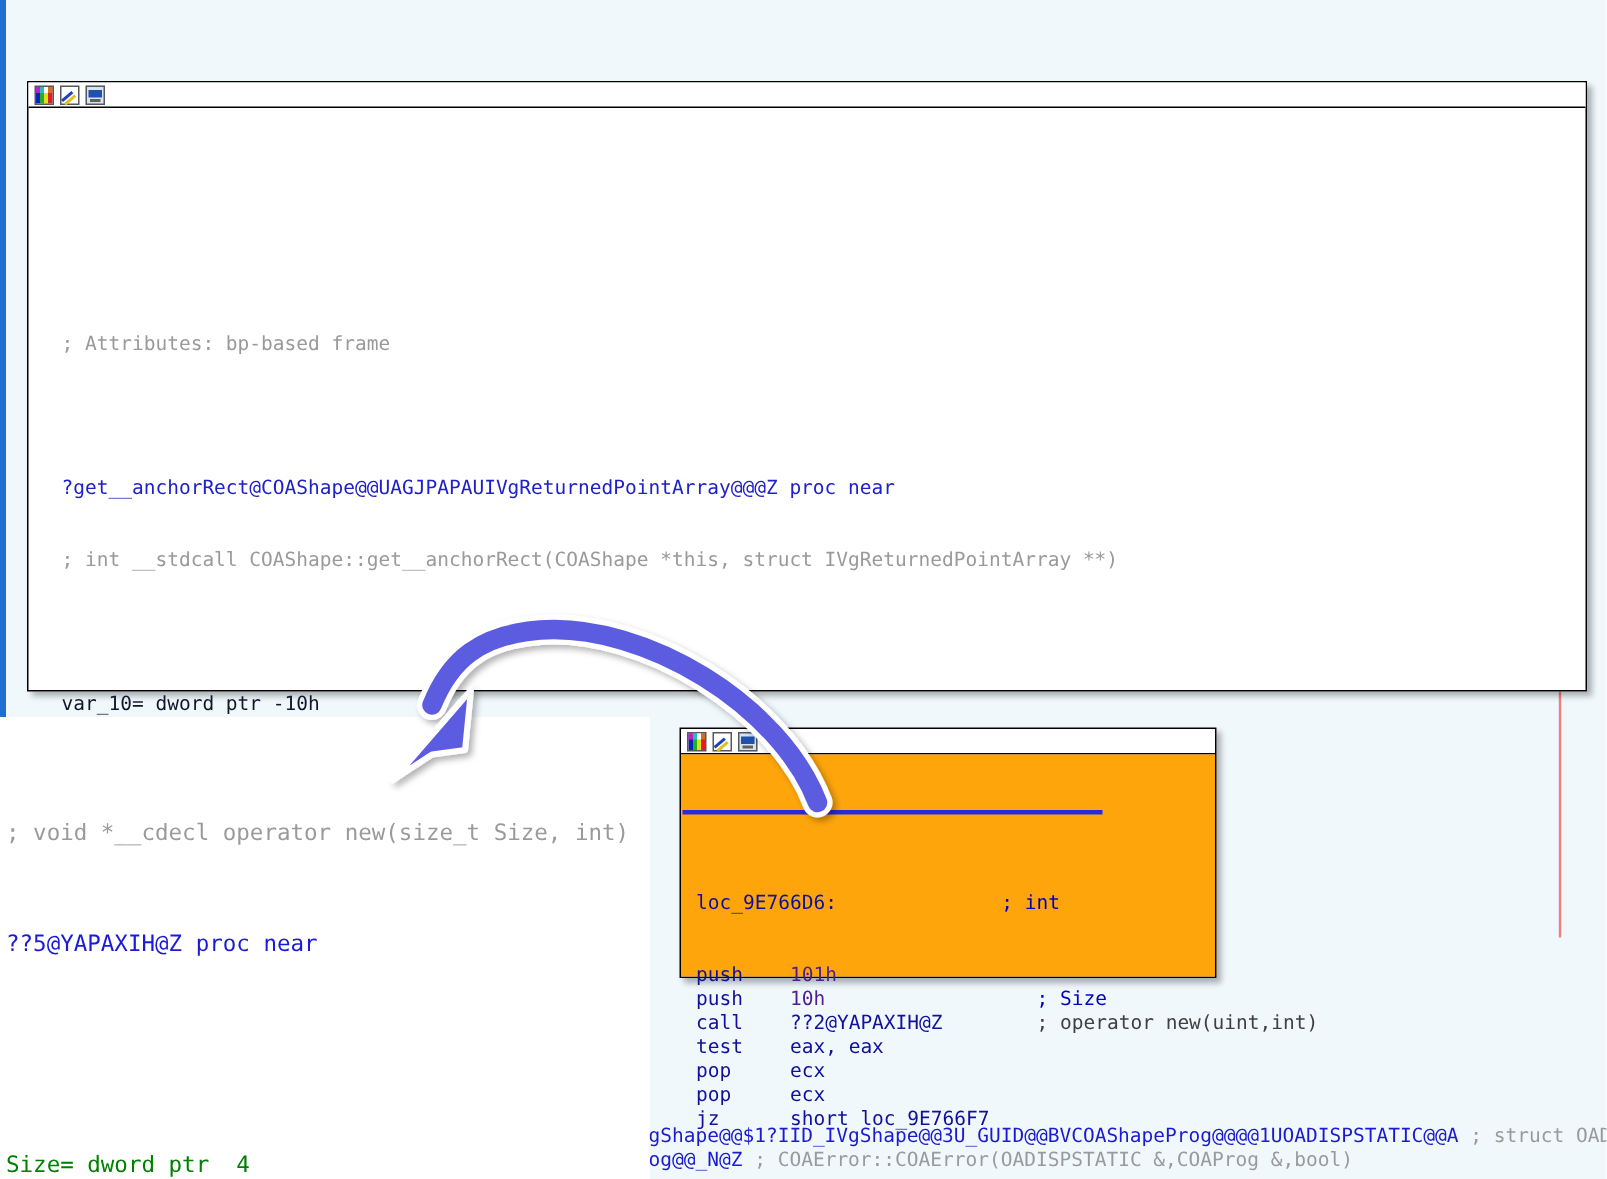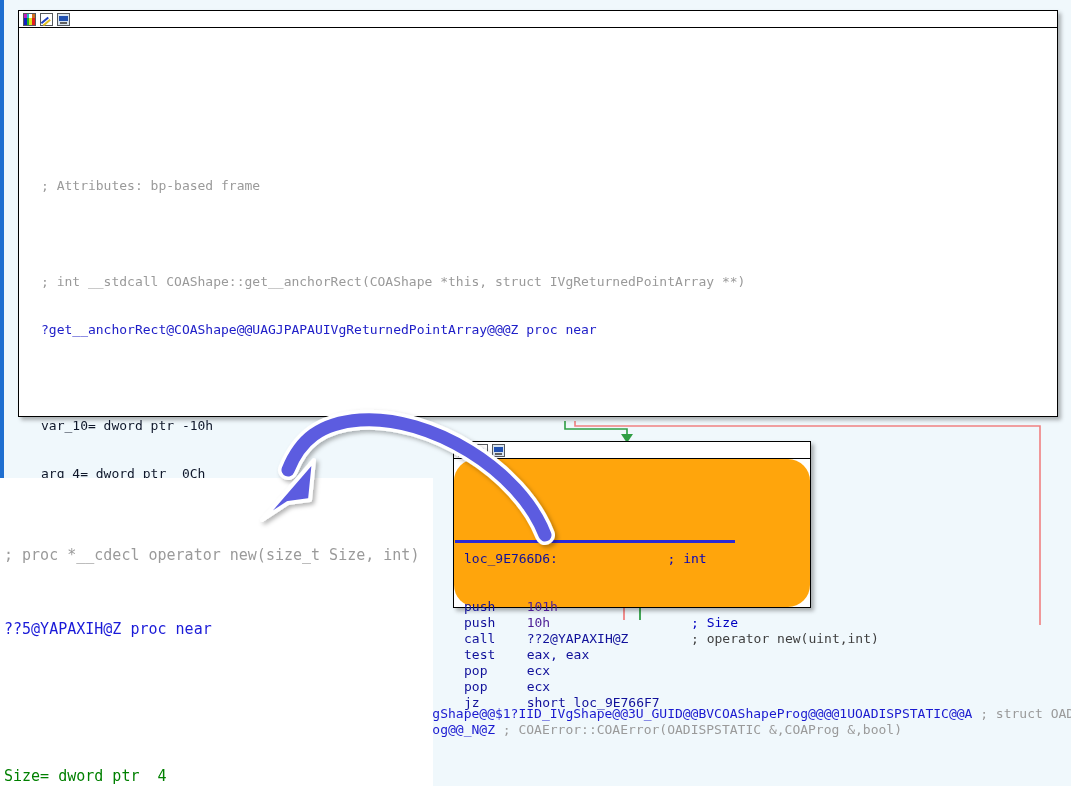--- a/index.html
+++ b/index.html
@@ -24,20 +24,21 @@
     background:#f0f8fc;
   }
 
   
   .node{
     position:absolute;
     background:#ffffff;
     border:1px solid #000000;
     box-shadow:3px 3px 4px rgba(0,0,0,0.30);
     box-sizing:border-box;
+    margin-top:44px;
   }
   .node-title{
     height:17px;
     background:#ffffff;
     border-bottom:1px solid #000000;
     display:flex;align-items:center;
     padding-left:4px;
     box-sizing:border-box;
   }
   .mini-ico{
@@ -74,21 +75,21 @@
     font-family:"DejaVu Sans Mono","Liberation Mono",monospace;
   }
   .node-body .ln{height:16px;white-space:pre;overflow:visible;}
 
   
   #node-main{left:18px;top:10px;width:1040px;height:407px;}
   #node-main .node-body{padding:22px 0 0 22px;}
 
   
   #node-orange{left:453px;top:441px;width:358px;height:167px;}
-  #node-orange .node-body{background:#ffa50c;padding:12px 0 10px 10px;height:148px;box-sizing:border-box;border-radius:22px;}
+  #node-orange .node-body{background:#ffa50c;padding:12px 0 10px 10px;height:148px;box-sizing:border-box;}
   #node-orange .node-title{background:#ffffff;}
 
   
   .c-mnem{color:#0000c0;}            
   .c-cmt{color:#9a9a9a;}
   .c-name{color:#2020c8;}
   .c-var{color:#0f172a;}
   .c-blue{color:#1a1ad0;}
 
   
@@ -147,33 +148,33 @@
     <div class="node-title">
       <span class="mini-ico ico-palette"></span>
       <span class="mini-ico ico-pencil"></span>
       <span class="mini-ico ico-screen"></span>
     </div>
     <div class="node-body">
       <div class="ln">&nbsp;</div>
       <div class="ln">&nbsp;</div>
       <div class="ln"><span class="c-cmt">; Attributes: bp-based frame</span></div>
       <div class="ln">&nbsp;</div>
+      <div class="ln"><span class="c-name">?get__anchorRect@COAShape@@UAGJPAPAUIVgReturnedPointArray@@@Z proc near</span></div>
       <div class="ln"><span class="c-cmt">; int __stdcall COAShape::get__anchorRect(COAShape *this, struct IVgReturnedPointArray **)</span></div>
-      <div class="ln"><span class="c-name">?get__anchorRect@COAShape@@UAGJPAPAUIVgReturnedPointArray@@@Z proc near</span></div>
       <div class="ln">&nbsp;</div>
       <div class="ln"><span class="c-var">var_10= dword ptr -10h</span></div>
       <div class="ln"><span class="c-var">arg_4= dword ptr  0Ch</span></div>
       <div class="ln">&nbsp;</div>
       <div id="main-instr"><div class="ln"><span class="c-mnem">mov     </span><span class="c-blue">edi, edi</span></div><div class="ln"><span class="c-mnem">push    </span><span class="c-blue">ebp</span></div><div class="ln"><span class="c-mnem">mov     </span><span class="c-blue">ebp, esp</span></div><div class="ln"><span class="c-mnem">sub     </span><span class="c-blue">esp, 10h</span></div><div class="ln"><span class="c-mnem">push    </span><span class="c-blue">esi</span></div><div class="ln"><span class="c-mnem">mov     </span><span class="c-blue">esi, [ebp+this]</span></div><div class="ln"><span class="c-mnem">push    </span><span class="c-blue">0</span><span>                       </span><span class="c-cmt">; bool</span></div><div class="ln"><span class="c-mnem">push    </span><span class="c-blue">dword ptr [esi+4]</span><span>       </span><span class="c-cmt">; struct COAProg *</span></div><div class="ln"><span class="c-mnem">lea     </span><span class="c-blue">ecx, [ebp+var_10]</span><span>       </span><span class="c-cmt">; this</span></div><div class="ln"><span class="c-mnem">push    </span><span class="c-blue">offset ?s_dispStatic@?$COADispatchImpl@UIVgShape@@$1?IID_IVgShape@@3U_GUID@@BVCOAShapeProg@@@@1UOADISPSTATIC@@A</span><span> </span><span class="c-cmt">; struct OADISPSTATIC *</span></div><div class="ln"><span class="c-mnem">call    </span><span class="c-blue">??0COAError@@QAE@AAUOADISPSTATIC@@AAVCOAProg@@_N@Z</span><span> </span><span class="c-cmt">; COAError::COAError(OADISPSTATIC &amp;,COAProg &amp;,bool)</span></div></div>
     </div>
   </div>
 
   <div id="bottom-pane">
     <div class="txt">
-      <div class="ln"><span class="big-grey">; proc *__cdecl operator new(size_t Size, int)</span></div>
+      <div class="ln"><span class="big-grey">; void *__cdecl operator new(size_t Size, int)</span></div>
       <div class="ln"><span class="big-blue">??5@YAPAXIH@Z proc near</span></div>
       <div class="ln">&nbsp;</div>
       <div class="ln"><span class="big-green">Size= dword ptr  4</span></div>
       
       
       
     </div>
   </div>
 
   <div class="node" id="node-orange">

